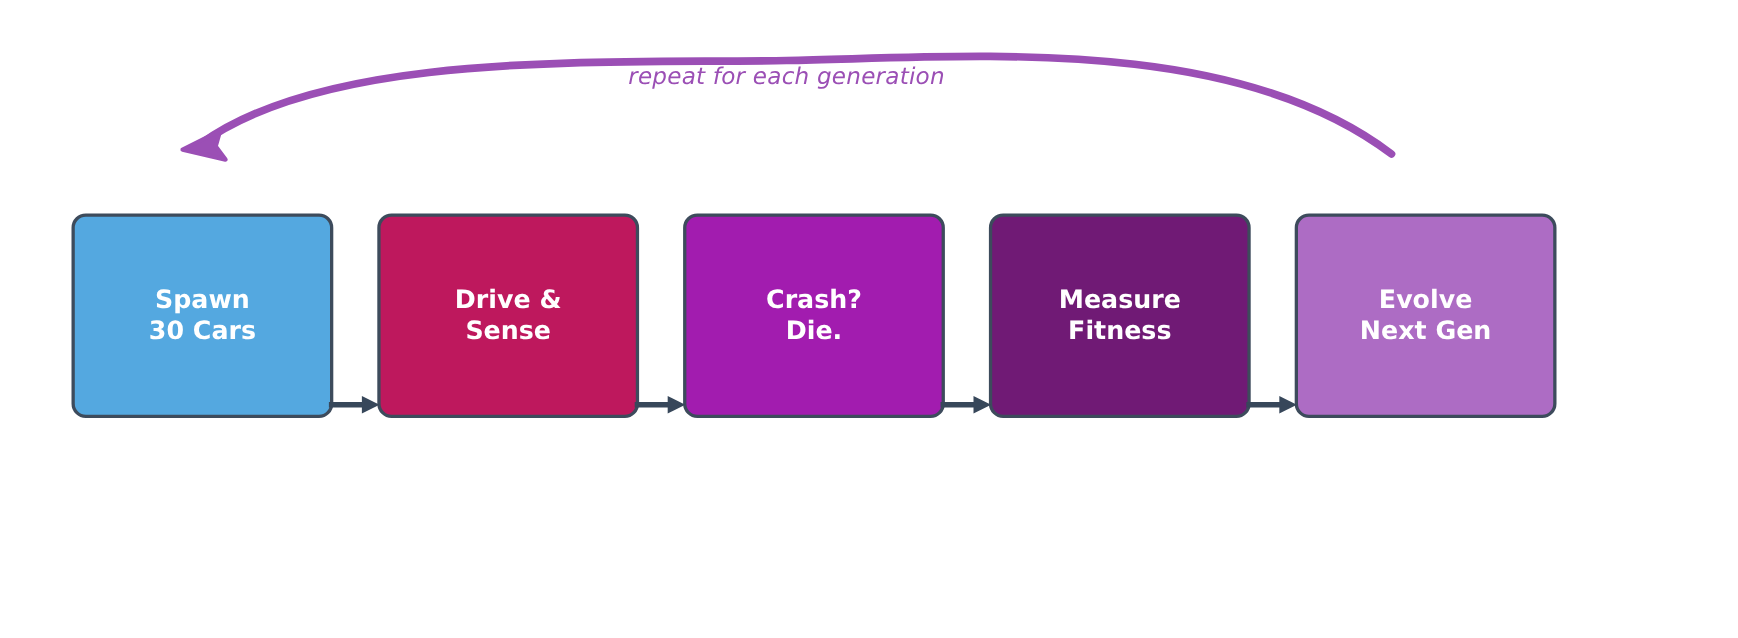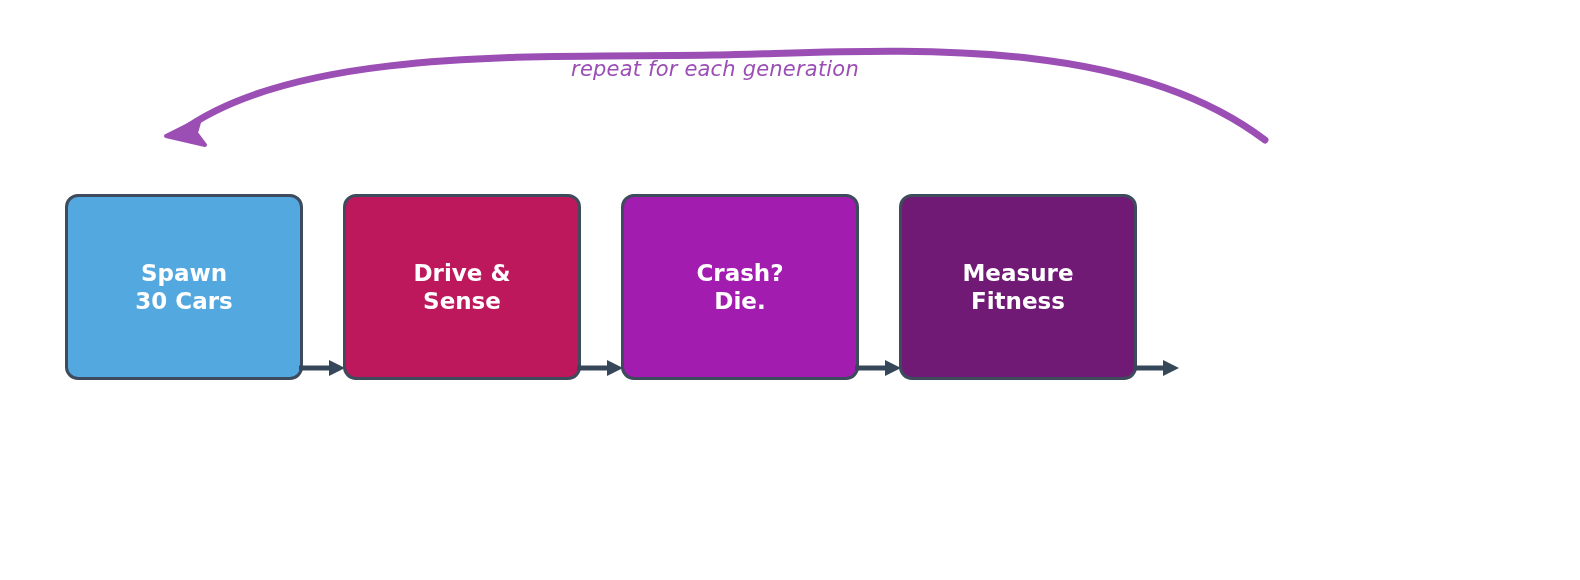--- a/index.html
+++ b/index.html
@@ -143,15 +143,19 @@
 Fitness</span>
     </div>
 
     <div class="connector">
       <svg width="48" height="24" viewBox="0 0 48 24">
         <line x1="0" y1="12" x2="34" y2="12" stroke="#37475a" stroke-width="5" stroke-linecap="round"></line>
         <path d="M 30 4 L 46 12 L 30 20 Z" fill="#37475a"></path>
       </svg>
     </div>
 
+    <div class="stage" style="background: rgb(173, 108, 196); color: rgb(255, 255, 255); border-color: rgb(61, 75, 92);">
+      <span class="stage-label">Evolve
+Next Gen</span>
+    </div>
 
   </div>
 </div>
 
 </body></html>

